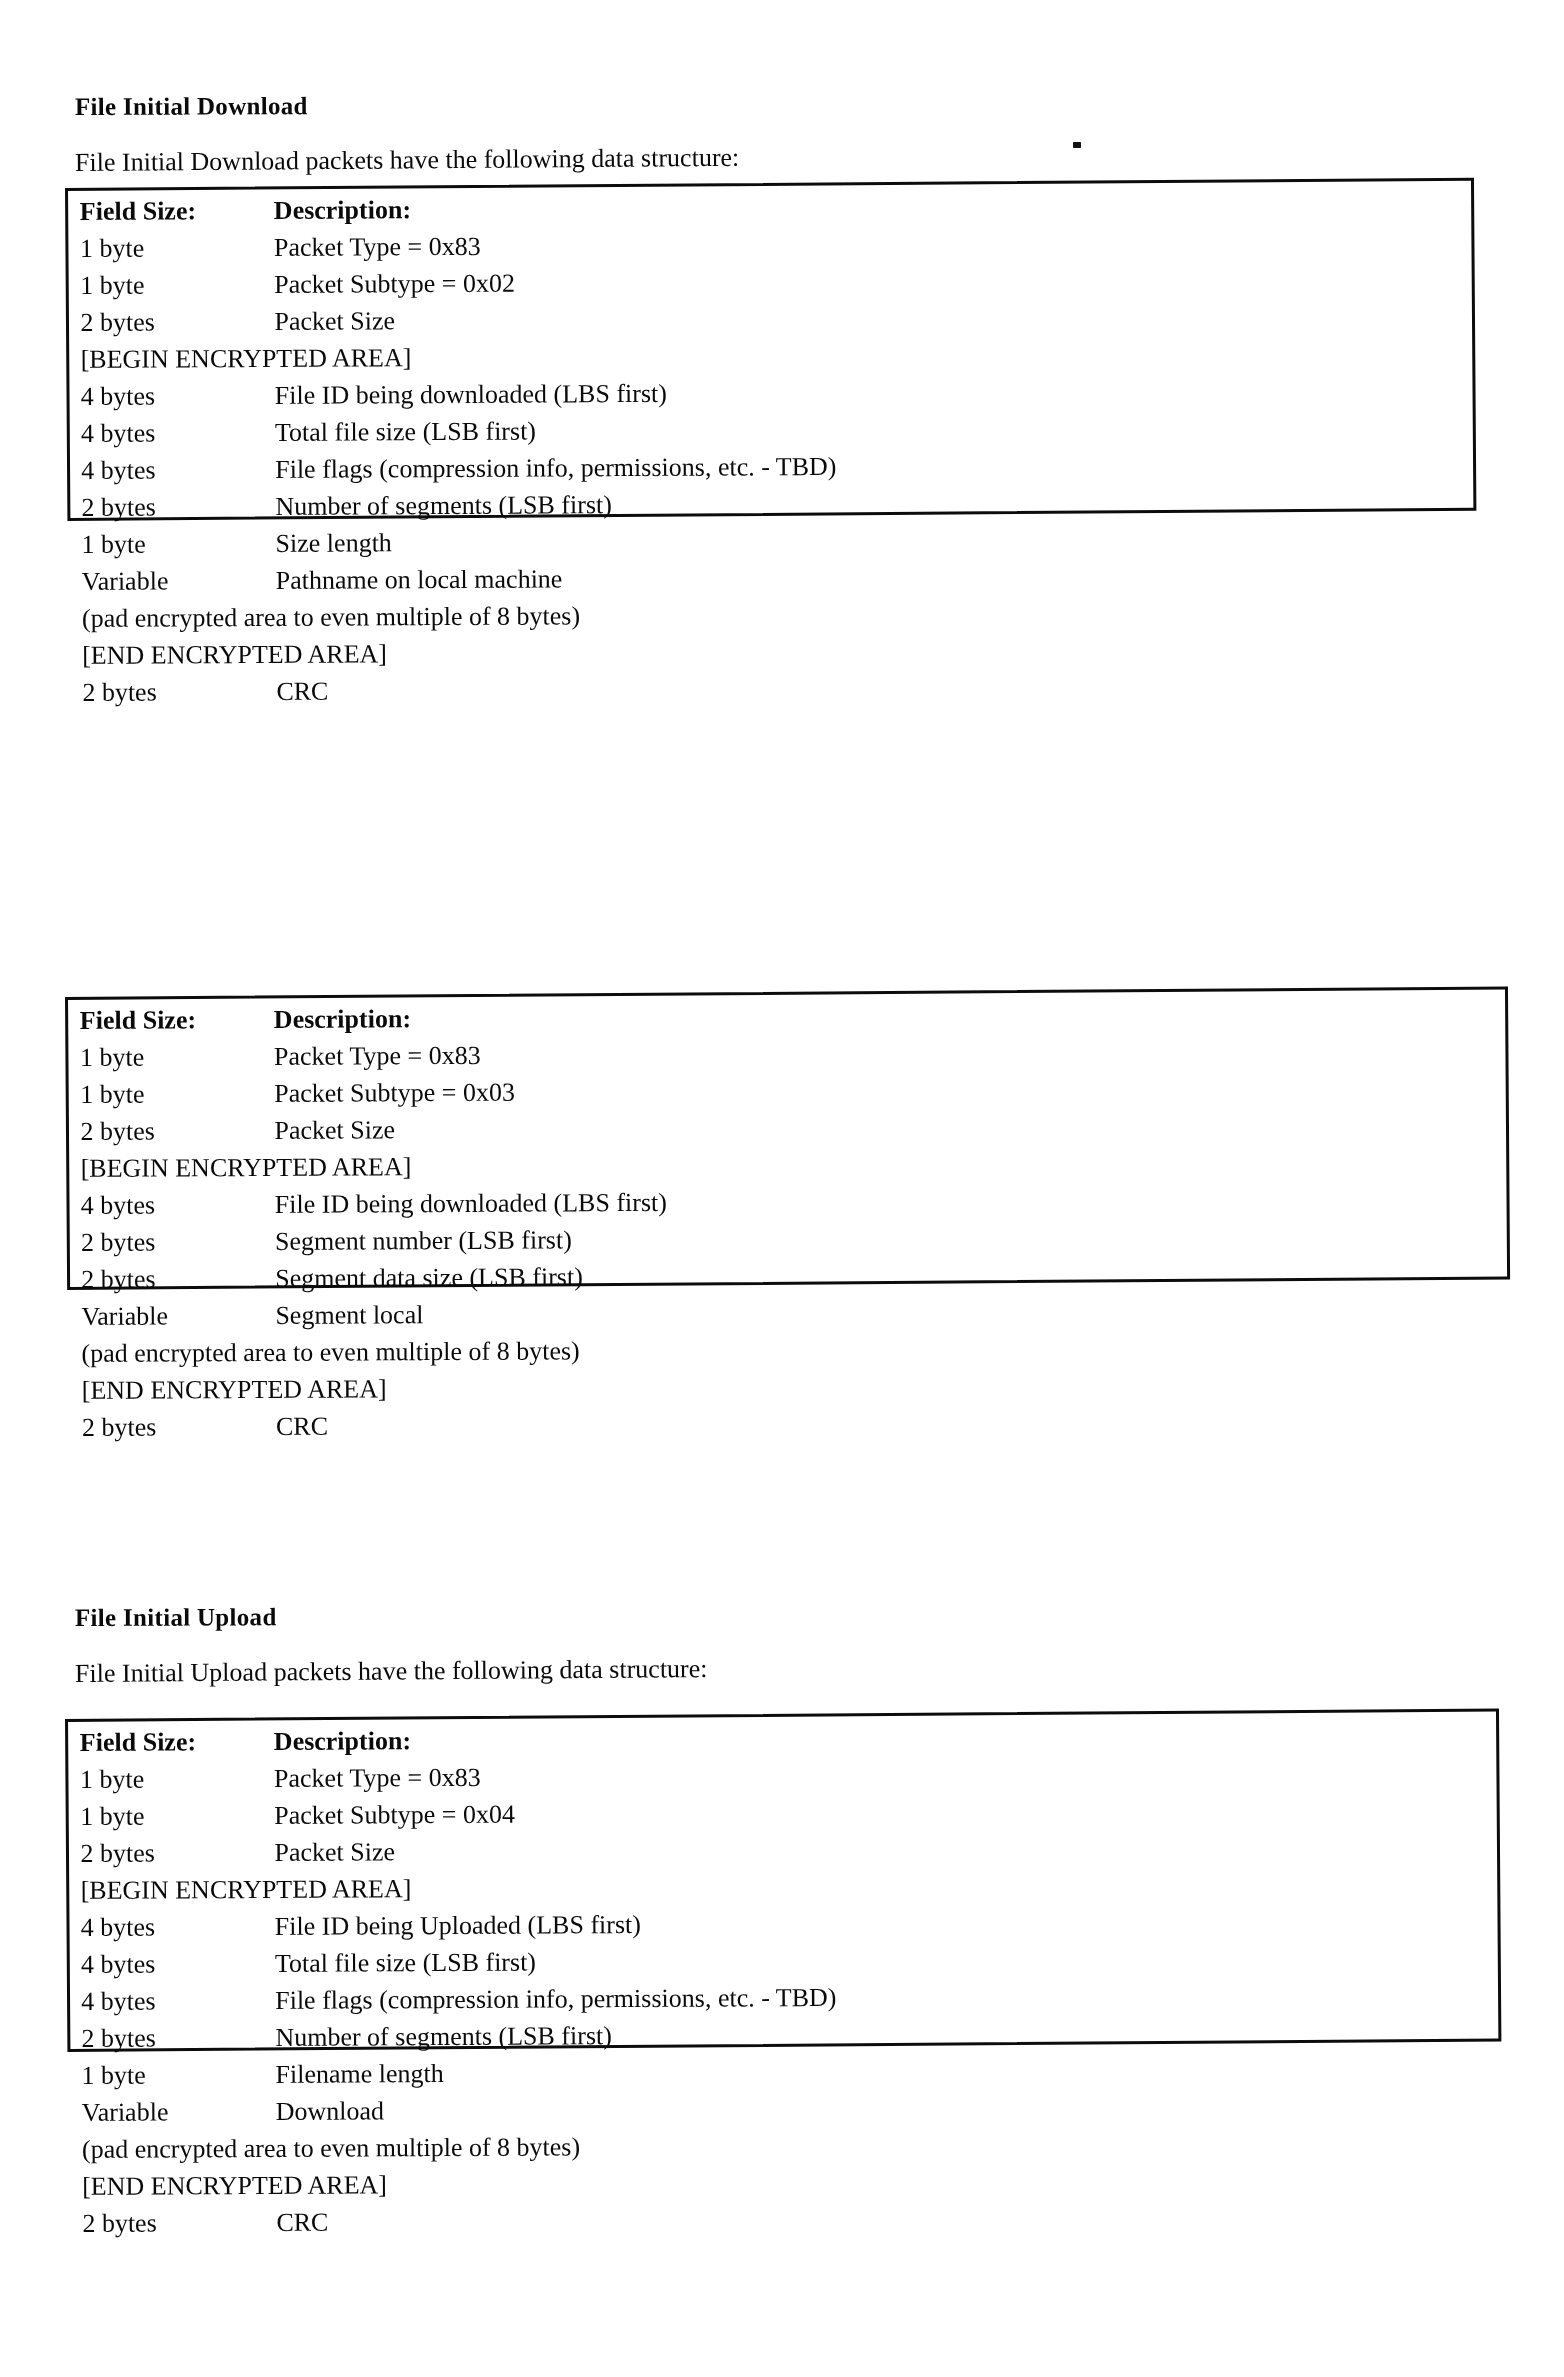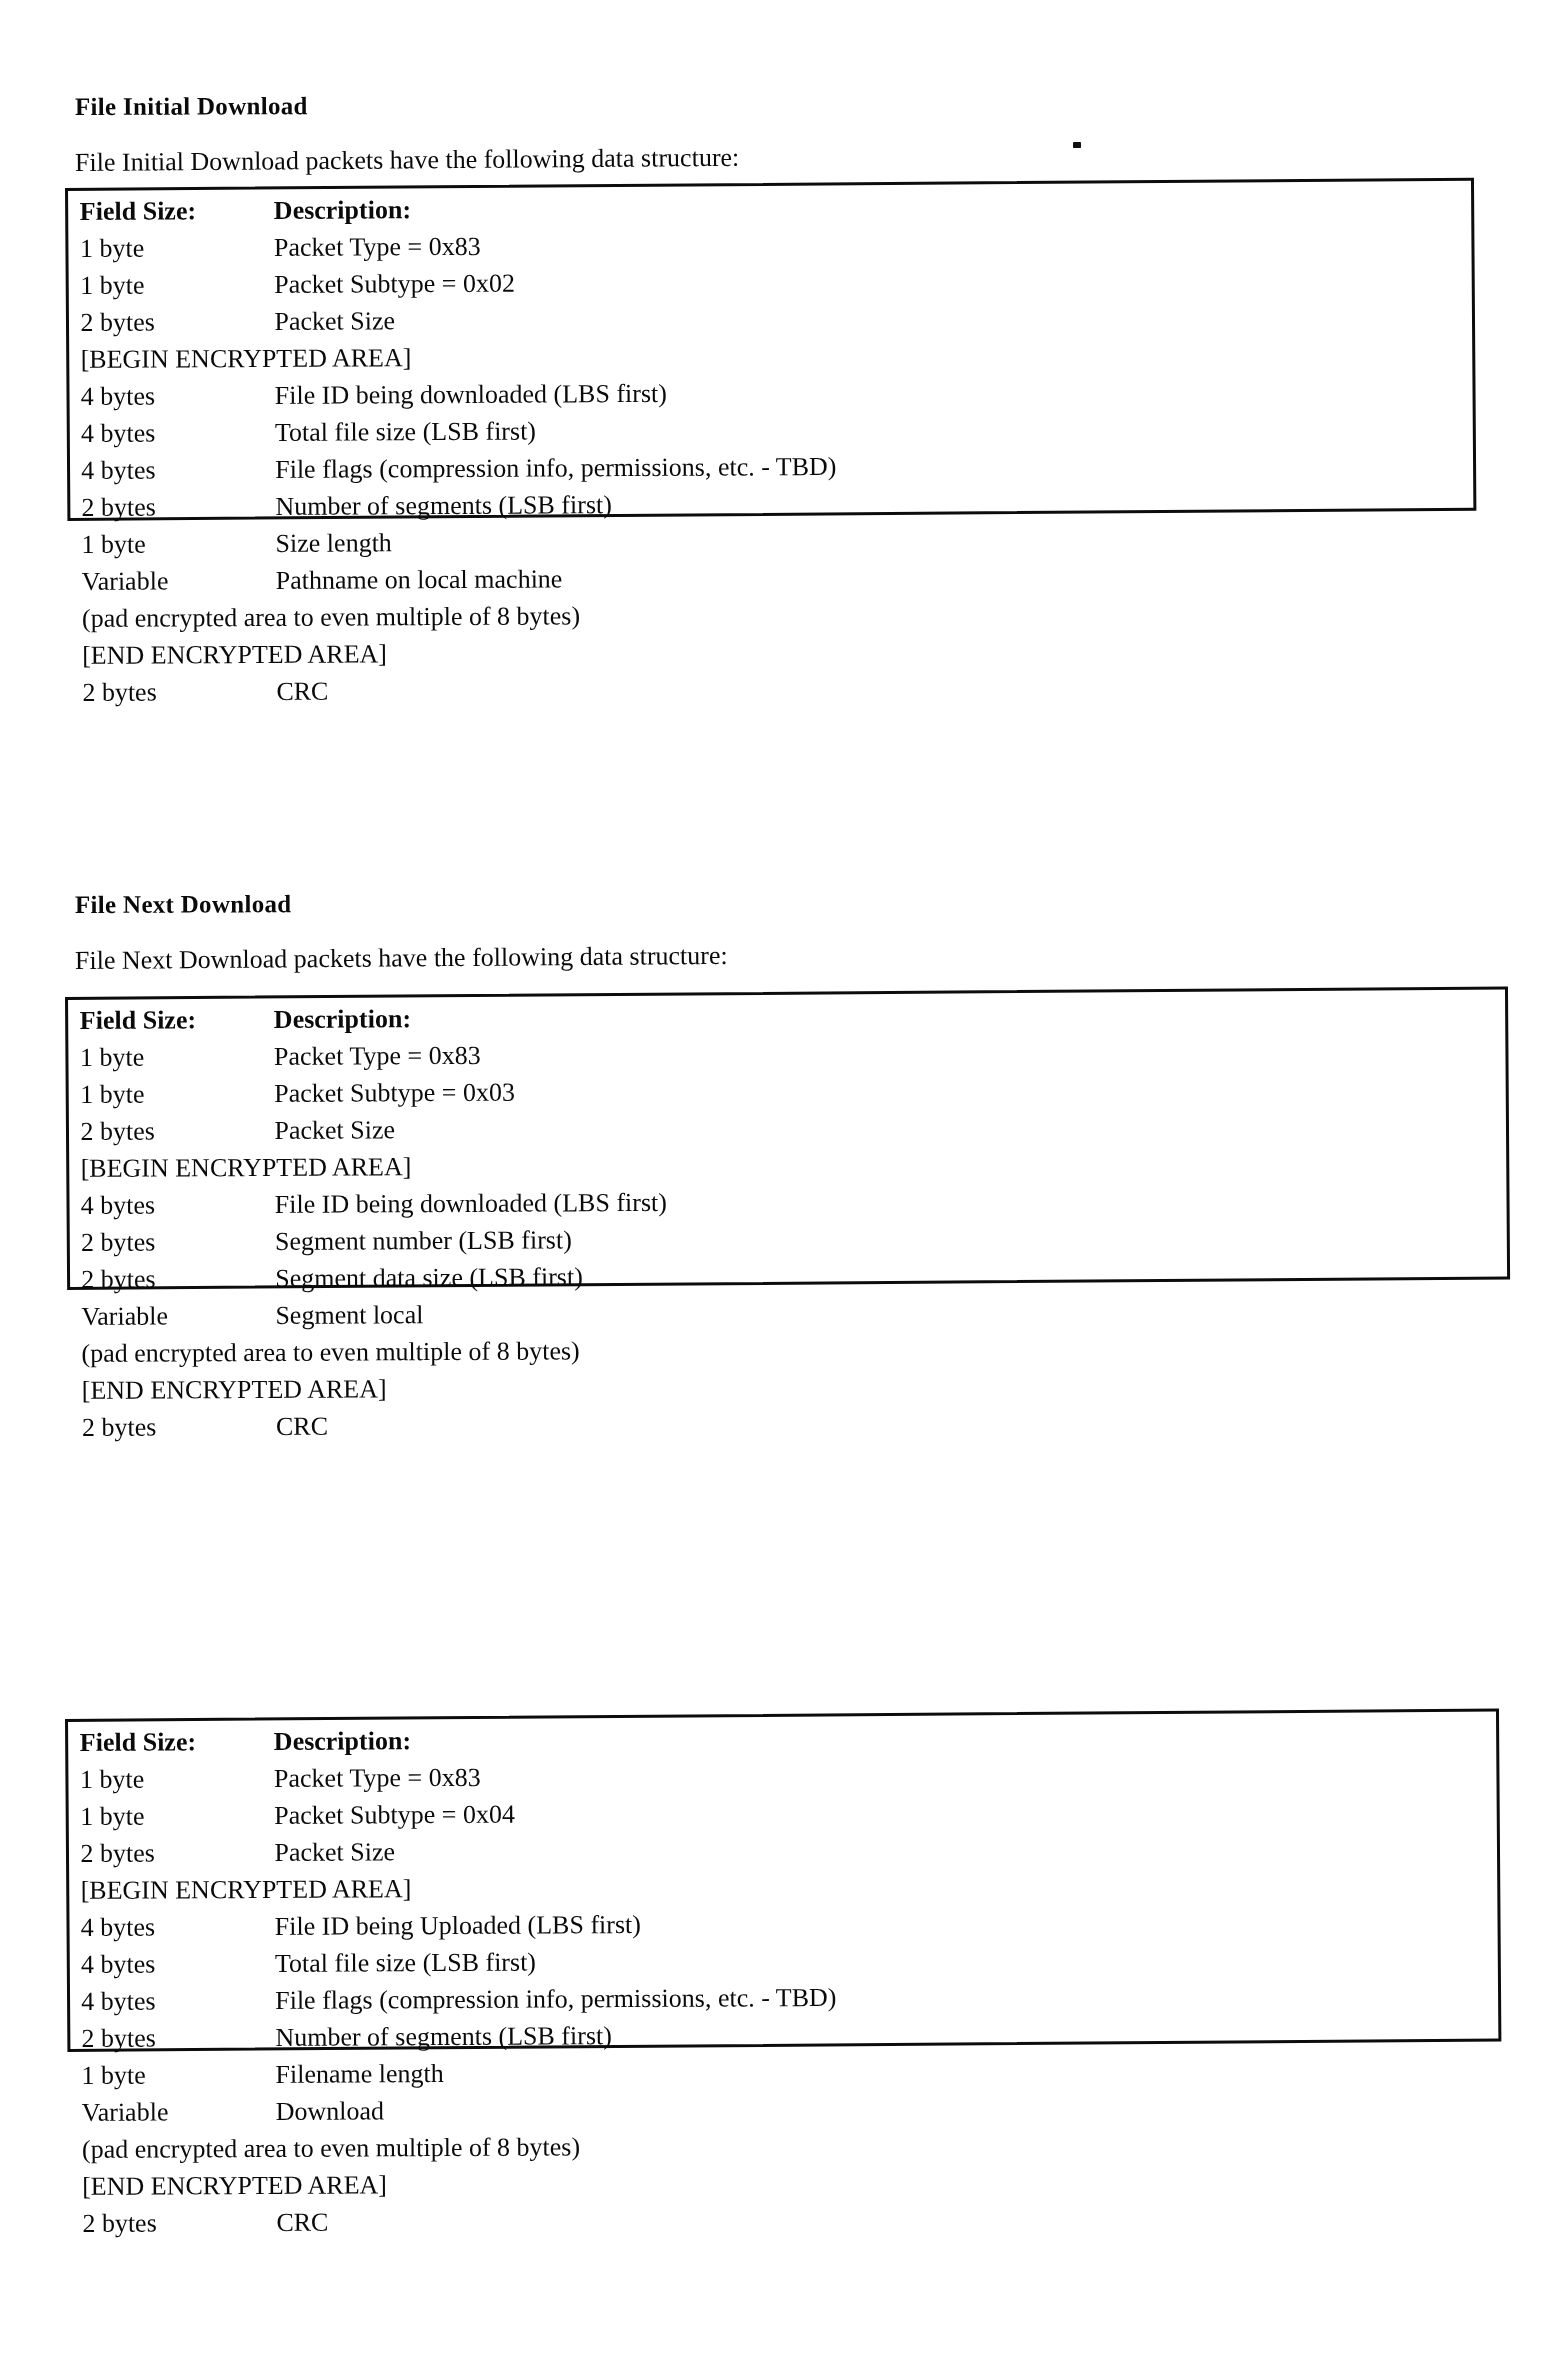--- a/index.html
+++ b/index.html
@@ -170,24 +170,20 @@
       <div class="row span">
         <div class="c-size">[END ENCRYPTED AREA]</div>
       </div>
       <div class="row">
         <div class="c-size">2 bytes</div>
         <div class="c-desc">CRC</div>
       </div>
     </div>
   </div>
 
-  <div class="section" id="sec2">
-    <div class="sec-heading">File Next Download</div>
-    <div class="sec-intro">File Next Download packets have the following data structure:</div>
-  </div>
 
   <div class="pkt-table" id="tbl2">
     <div class="pkt-rows">
       <div class="row hdr">
         <div class="c-size">Field Size:</div>
         <div class="c-desc">Description:</div>
       </div>
       <div class="row">
         <div class="c-size">1 byte</div>
         <div class="c-desc">Packet Type = 0x83</div>
@@ -225,20 +221,24 @@
       <div class="row span">
         <div class="c-size">[END ENCRYPTED AREA]</div>
       </div>
       <div class="row">
         <div class="c-size">2 bytes</div>
         <div class="c-desc">CRC</div>
       </div>
     </div>
   </div>
 
+  <div class="section" id="sec3">
+    <div class="sec-heading">File Initial Upload</div>
+    <div class="sec-intro">File Initial Upload packets have the following data structure:</div>
+  </div>
 
   <div class="pkt-table" id="tbl3">
     <div class="pkt-rows">
       <div class="row hdr">
         <div class="c-size">Field Size:</div>
         <div class="c-desc">Description:</div>
       </div>
       <div class="row">
         <div class="c-size">1 byte</div>
         <div class="c-desc">Packet Type = 0x83</div>

